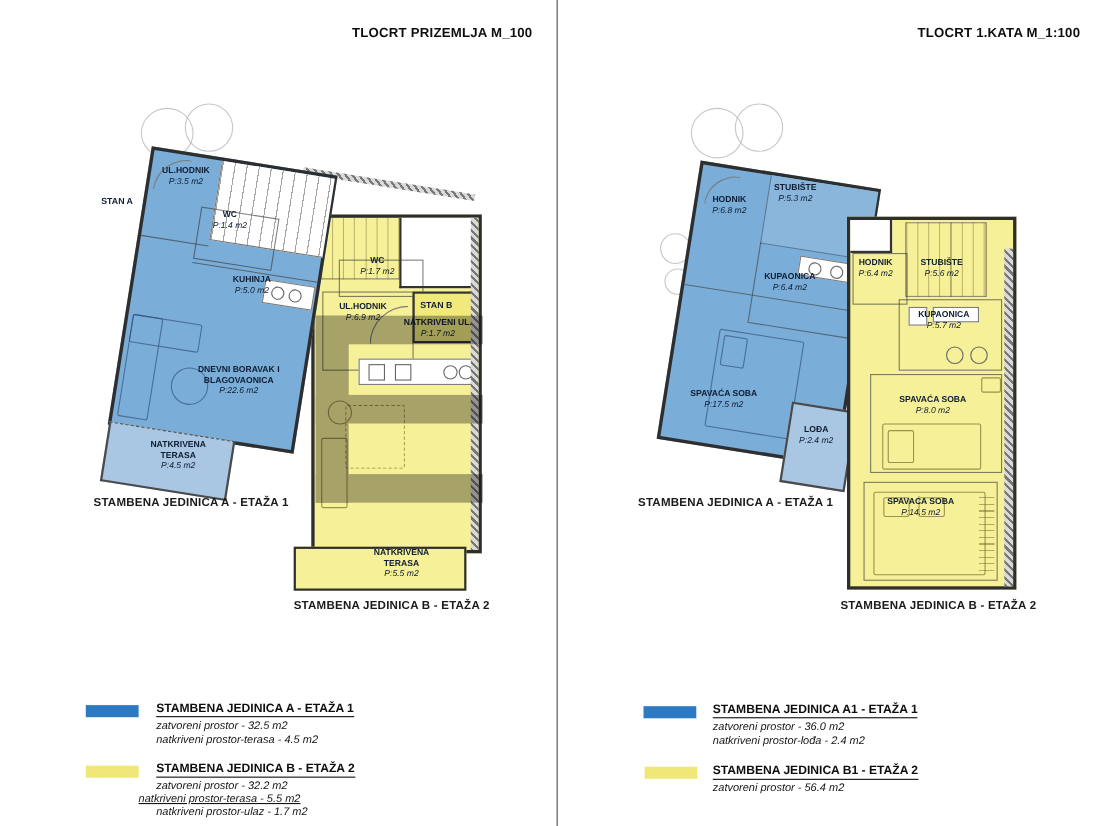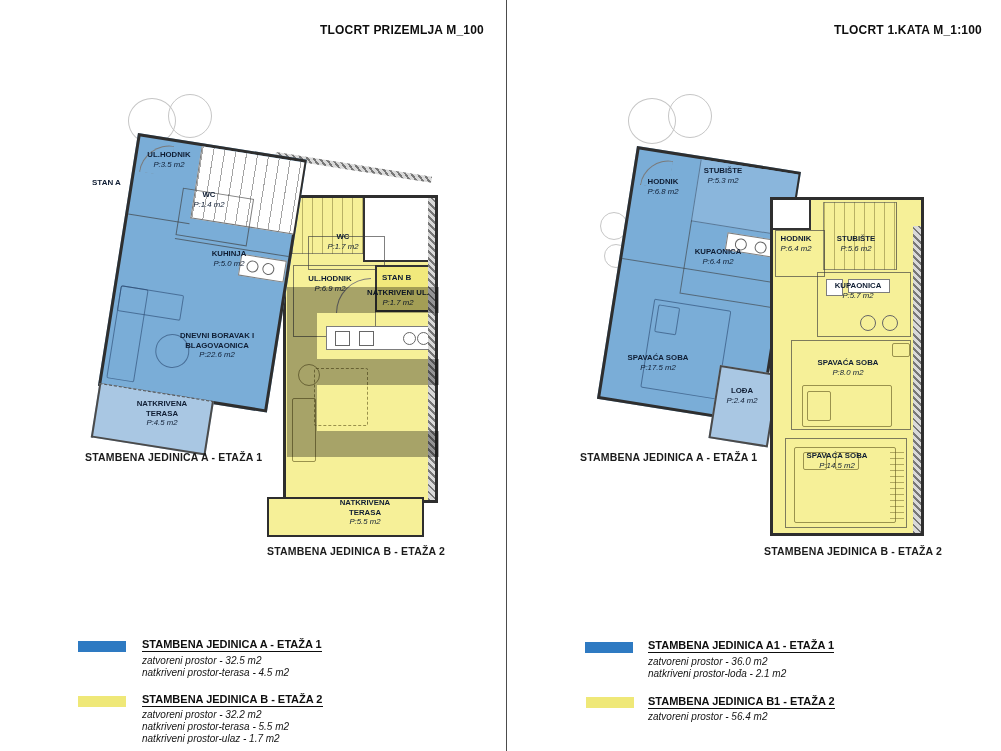--- a/index.html
+++ b/index.html
@@ -241,25 +241,25 @@
   </div>
 
   <div class="legend-swatch" style="left:78px;top:641px;background:#2e7ac2;"></div>
   <div class="legend-title" style="left:142px;top:638px;">STAMBENA JEDINICA A - ETAŽA 1</div>
   <div class="legend-line" style="left:142px;top:655px;">zatvoreni prostor - 32.5 m2</div>
   <div class="legend-line" style="left:142px;top:667px;">natkriveni prostor-terasa - 4.5 m2</div>
 
   <div class="legend-swatch" style="left:78px;top:696px;background:#efe878;"></div>
   <div class="legend-title" style="left:142px;top:693px;">STAMBENA JEDINICA B - ETAŽA 2</div>
   <div class="legend-line" style="left:142px;top:709px;">zatvoreni prostor - 32.2 m2</div>
-  <div class="legend-line" style="left:142px;top:721px;">natkriveni prostor-terasa - 5.5 m2</div>
+  <div class="legend-line" style="left:126px;top:721px;text-decoration:underline;">natkriveni prostor-terasa - 5.5 m2</div>
   <div class="legend-line" style="left:142px;top:733px;">natkriveni prostor-ulaz - 1.7 m2</div>
 
   <div class="legend-swatch" style="left:585px;top:642px;background:#2e7ac2;"></div>
   <div class="legend-title" style="left:648px;top:639px;">STAMBENA JEDINICA A1 - ETAŽA 1</div>
   <div class="legend-line" style="left:648px;top:656px;font-style:italic;">zatvoreni prostor - 36.0 m2</div>
-  <div class="legend-line" style="left:648px;top:668px;">natkriveni prostor-lođa - 2.1 m2</div>
+  <div class="legend-line" style="left:648px;top:668px;">natkriveni prostor-lođa - 2.4 m2</div>
 
   <div class="legend-swatch" style="left:586px;top:697px;background:#efe878;"></div>
   <div class="legend-title" style="left:648px;top:695px;">STAMBENA JEDINICA B1 - ETAŽA 2</div>
   <div class="legend-line" style="left:648px;top:711px;">zatvoreni prostor - 56.4 m2</div>
 
 </div>
 
 </body></html>

